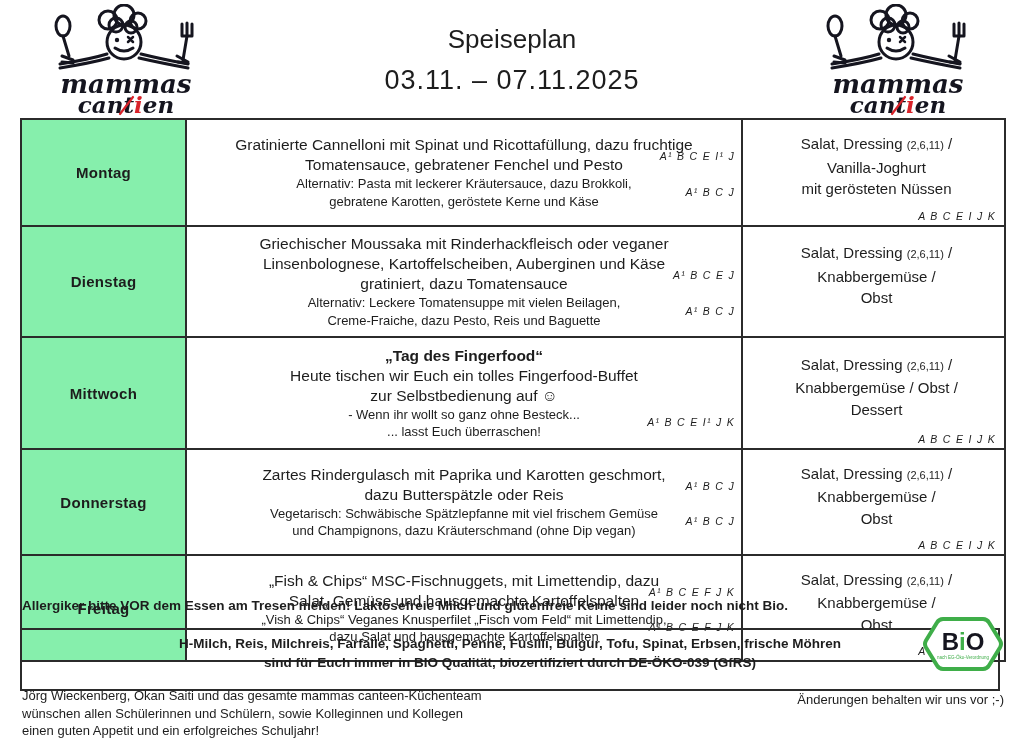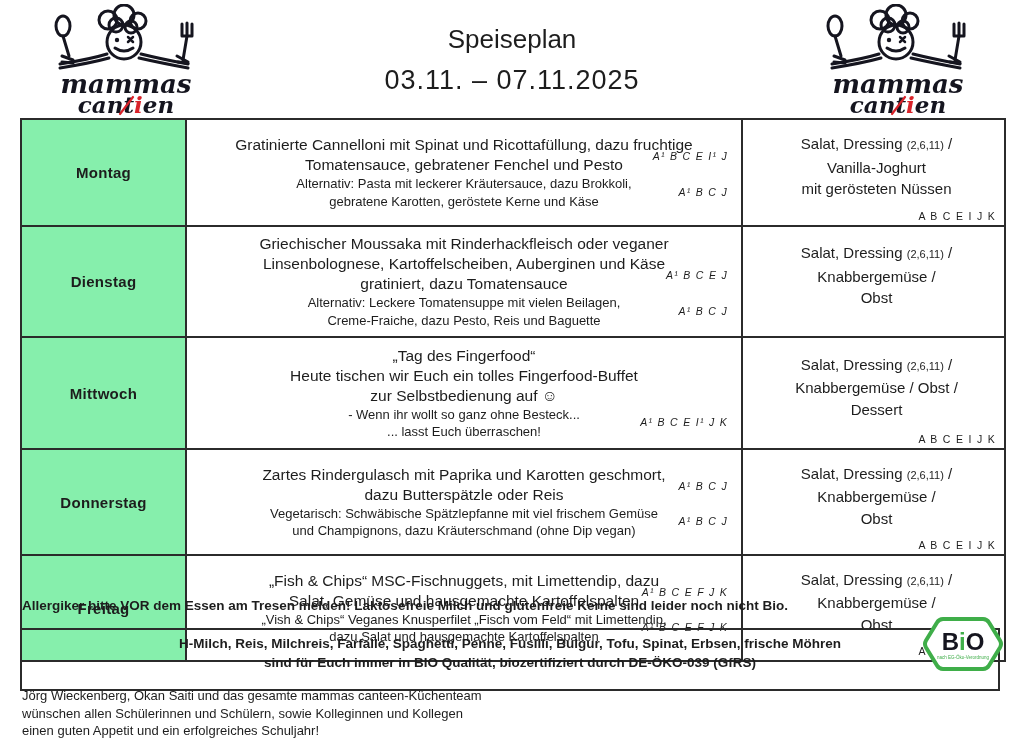--- a/index.html
+++ b/index.html
@@ -20,45 +20,45 @@
   
   .menu-table{
     position:absolute;left:20px;top:118px;width:984px;
     border-collapse:collapse;table-layout:fixed;
   }
   .menu-table td{border:2px solid #2b2b2b;overflow:hidden;}
   .day-cell{
     background:#86efac;text-align:center;vertical-align:middle;
     font-weight:bold;font-size:15px;letter-spacing:.3px;
   }
-  .dish-cell{vertical-align:middle;padding:2px 11px;}
+  .dish-cell{vertical-align:middle;padding:2px 4px;}
   .side-cell{
     position:relative;text-align:center;vertical-align:middle;
     padding:2px 6px 14px 12px;
     margin-left:9px;
   }
   .row-0 td{height:89px;}
   .row-1 td{height:93px;}
   .row-2 td{height:94px;}
   .row-3 td{height:88px;}
   .row-4 td{height:88px;}
 
   .dish-line{position:relative;text-align:center;white-space:nowrap;}
   .dish-line.big{font-size:15.5px;line-height:20px;}
   .dish-line.small{font-size:13px;line-height:17.5px;}
-  .dish-line.boldline .line-text{font-weight:normal;}
+  .dish-line.boldline .line-text{font-weight:bold;}
   .allergen-code{
     position:absolute;right:2px;bottom:9px;
     font-style:italic;font-size:10.5px;letter-spacing:1.3px;white-space:nowrap;
   }
   .side-line{font-size:15px;line-height:21.5px;white-space:nowrap;}
   .side-sub{font-size:11px;}
   .side-code{
     position:absolute;right:8px;bottom:3px;
-    font-size:10.5px;letter-spacing:1.3px;
+    font-style:italic;font-size:10.5px;letter-spacing:1.3px;
   }
 
   
   .allergy-note{
     position:absolute;left:22px;top:598px;width:980px;
     font-weight:bold;font-size:13.5px;
   }
   .bio-box{
     position:absolute;left:20px;top:628px;width:980px;height:63px;
     border:2px solid #2b2b2b;box-sizing:border-box;
@@ -246,13 +246,14 @@
   </text>
   <text x="41" y="43" text-anchor="middle" font-family="Liberation Sans, sans-serif" font-size="4.5" fill="#3fae49">nach EG-Öko-Verordnung</text>
 </svg>
 
 <div class="footer-left">
   <div>Jörg Wieckenberg, Okan Saiti und das gesamte mammas canteen-Küchenteam</div>
   <div>wünschen allen Schülerinnen und Schülern, sowie Kolleginnen und Kollegen</div>
   <div>einen guten Appetit und ein erfolgreiches Schuljahr!</div>
 </div>
 <div class="footer-right">
+  <div>Änderungen behalten wir uns vor ;-)</div>
 </div>
 
 </body></html>

